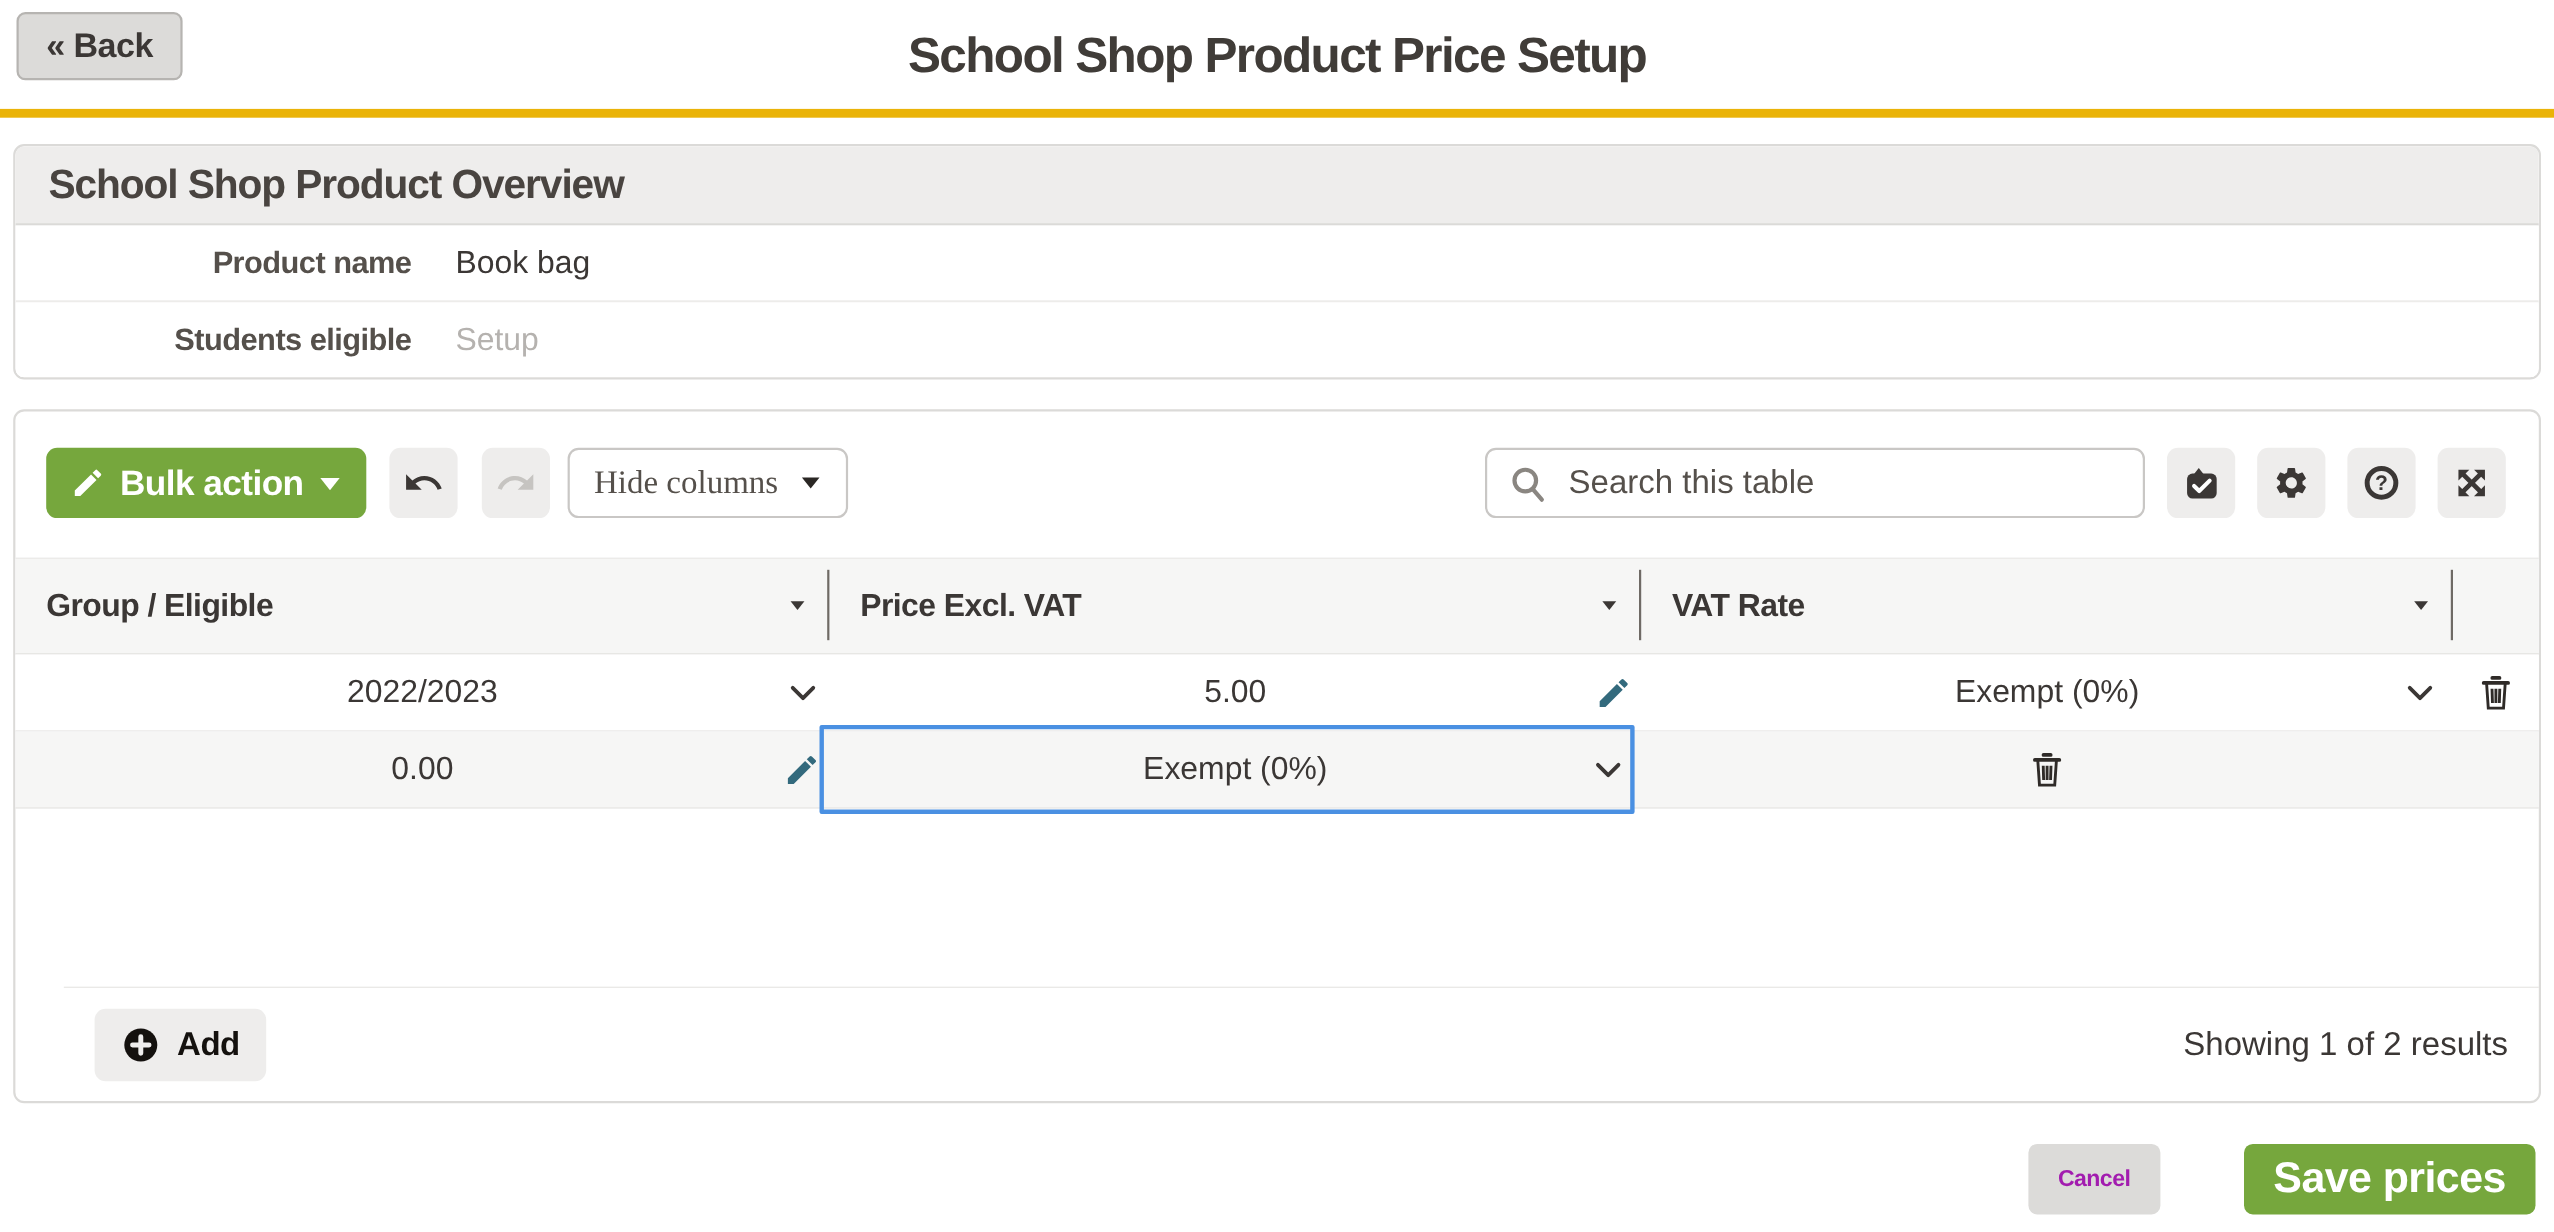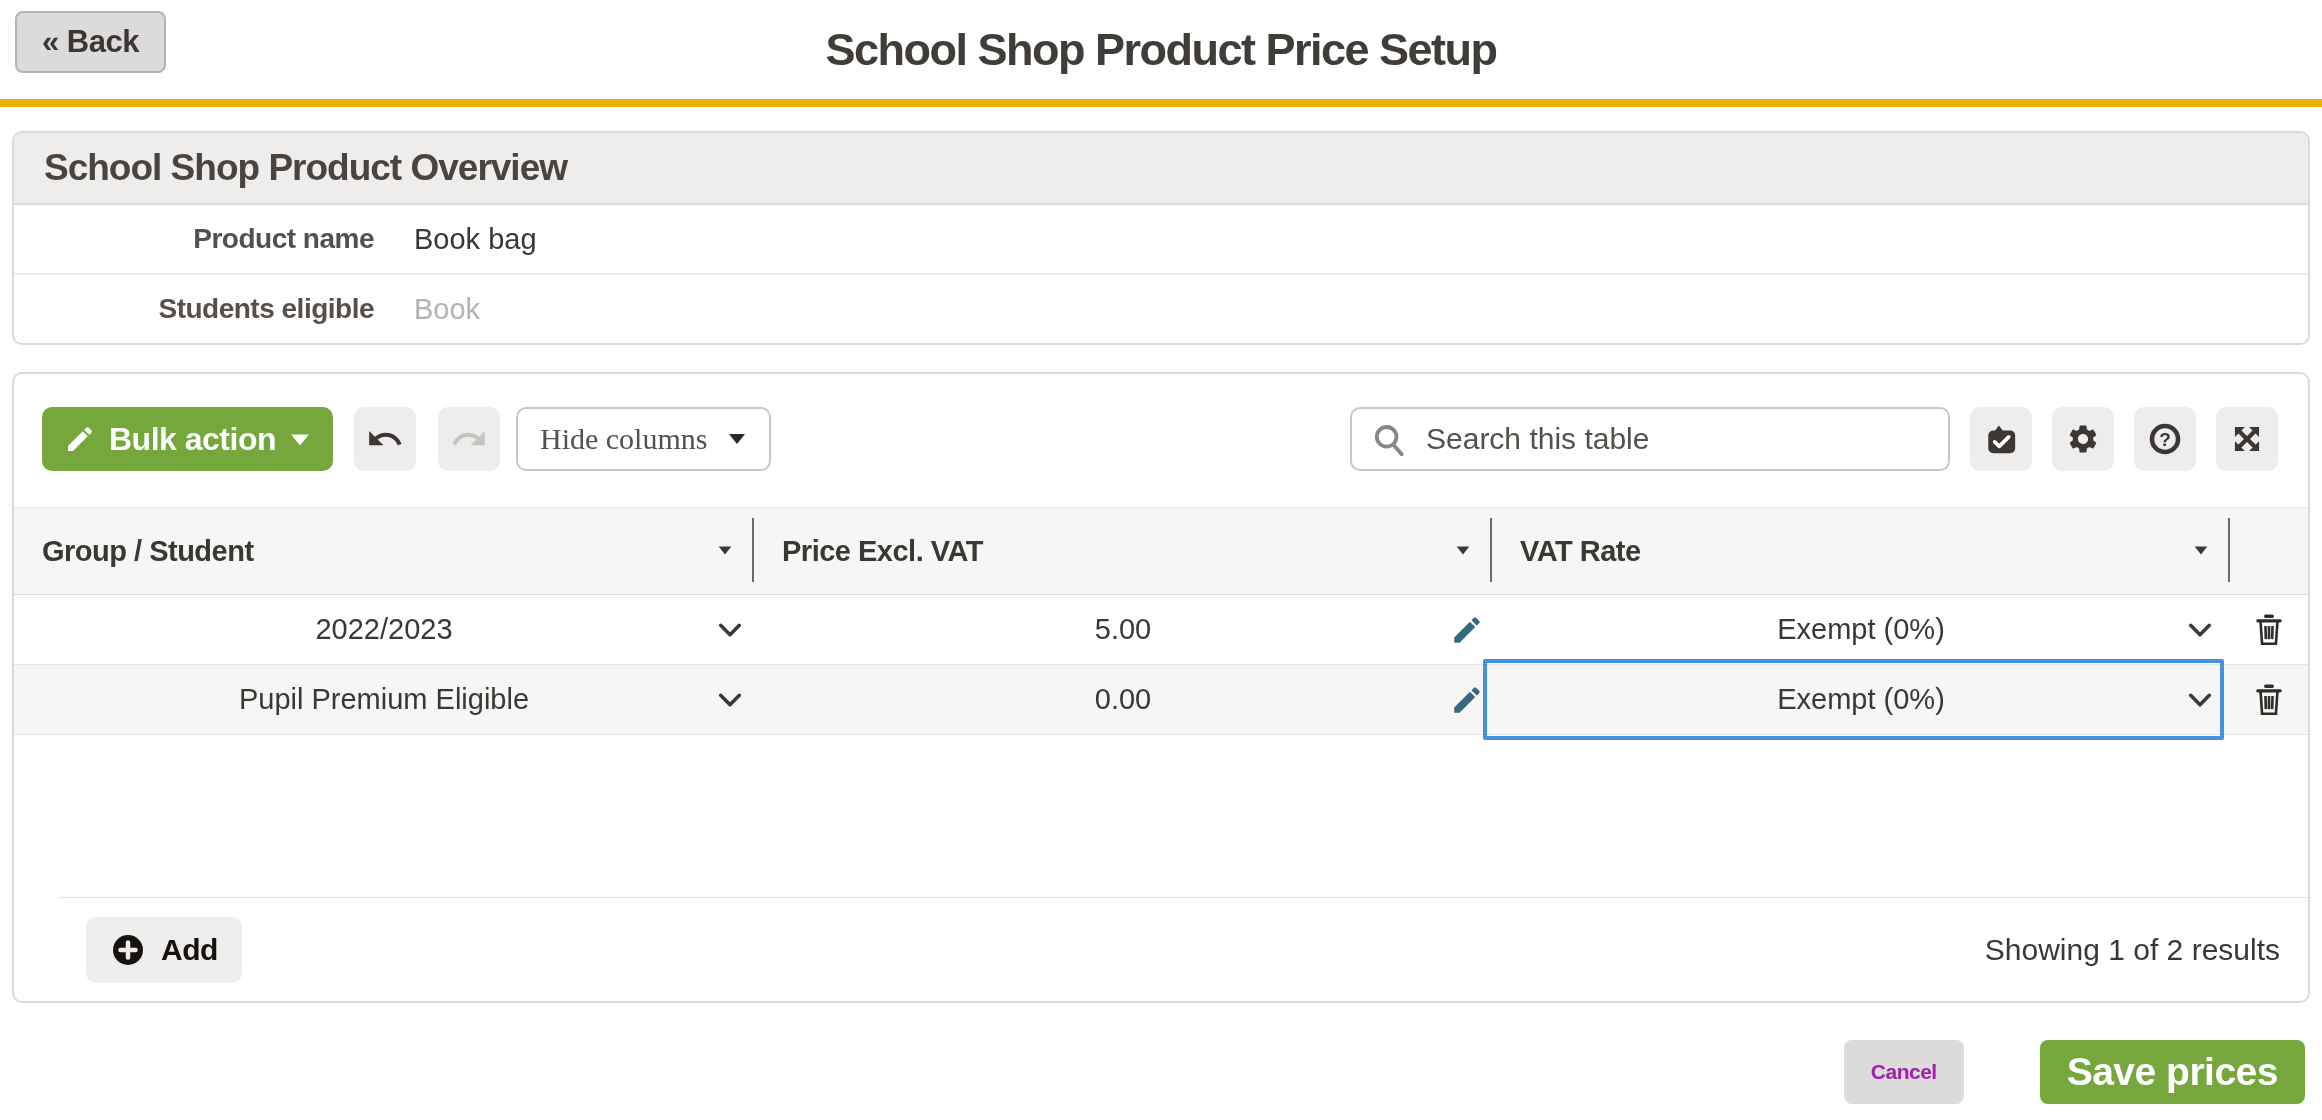--- a/index.html
+++ b/index.html
@@ -129,21 +129,21 @@
 </div>
 
 <div class="panel overview">
   <div class="overview-header">School Shop Product Overview</div>
   <div class="field-row">
     <div class="field-label">Product name</div>
     <div class="field-value">Book bag</div>
   </div>
   <div class="field-row">
     <div class="field-label">Students eligible</div>
-    <div class="field-value muted">Book</div>
+    <div class="field-value muted">Setup</div>
   </div>
 </div>
 
 <div class="panel tablepanel">
 
   <div class="toolbar">
     <button class="bulk-btn">
       <span>
         <svg width="32" height="32" viewBox="0 0 24 24" fill="#ffffff">
           <path d="M3 17.25V21h3.75L17.81 9.94l-3.75-3.75L3 17.25zM20.71 7.04a.996.996 0 0 0 0-1.41l-2.34-2.34a.996.996 0 0 0-1.41 0l-1.83 1.83 3.75 3.75 1.83-1.83z"></path>
@@ -226,21 +226,21 @@
             <polygon points="3.5,20.5 10.5,20.5 3.5,13.5"></polygon>
             <polygon points="20.5,20.5 13.5,20.5 20.5,13.5"></polygon>
           </svg>
         </span>
       </button>
     </div>
   </div>
 
   <div class="thead">
     <div class="th">
-      <span>Group / Student</span>
+      <span>Group / Eligible</span>
       <span class="sort-caret">
         <svg width="18" height="16" viewBox="0 0 20 16" fill="#3b3735">
             <polygon points="3,3 17,3 10,12"></polygon>
           </svg>
       </span>
       <span class="col-divider"></span>
     </div>
     <div class="th">
       <span>Price Excl. VAT</span>
       <span class="sort-caret">
@@ -295,28 +295,20 @@
           <line x1="9.3" y1="10" x2="9.6" y2="20"></line>
             <line x1="12" y1="10" x2="12" y2="20"></line>
             <line x1="14.7" y1="10" x2="14.4" y2="20"></line>
         </svg>
       </span>
     </div>
   </div>
 
   <div class="trow r2">
     <div class="td">
-      <span>Pupil Premium Eligible</span>
-      <span class="cell-caret">
-        <svg width="32" height="32" viewBox="0 0 24 24" fill="none" stroke="#3b3735" stroke-width="2.6" stroke-linecap="round" stroke-linejoin="round">
-            <polyline points="5,8.5 12,15.5 19,8.5"></polyline>
-          </svg>
-      </span>
-    </div>
-    <div class="td">
       <span>0.00</span>
       <span class="pencil-btn">
         <svg width="34" height="34" viewBox="0 0 24 24" fill="#336a7d">
           <path d="M3 17.25V21h3.75L17.81 9.94l-3.75-3.75L3 17.25zM20.71 7.04a.996.996 0 0 0 0-1.41l-2.34-2.34a.996.996 0 0 0-1.41 0l-1.83 1.83 3.75 3.75 1.83-1.83z"></path>
         </svg>
       </span>
     </div>
     <div class="td">
       <span class="focus-outline"></span>
       <span>Exempt (0%)</span>

